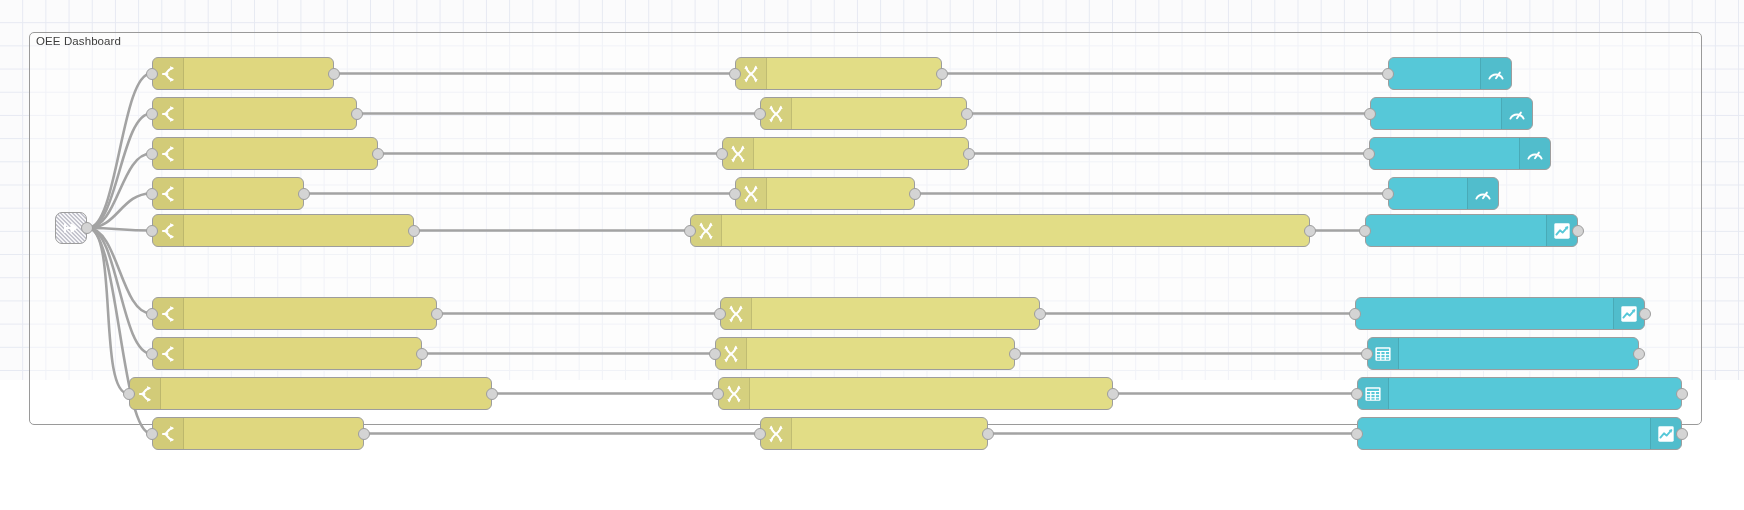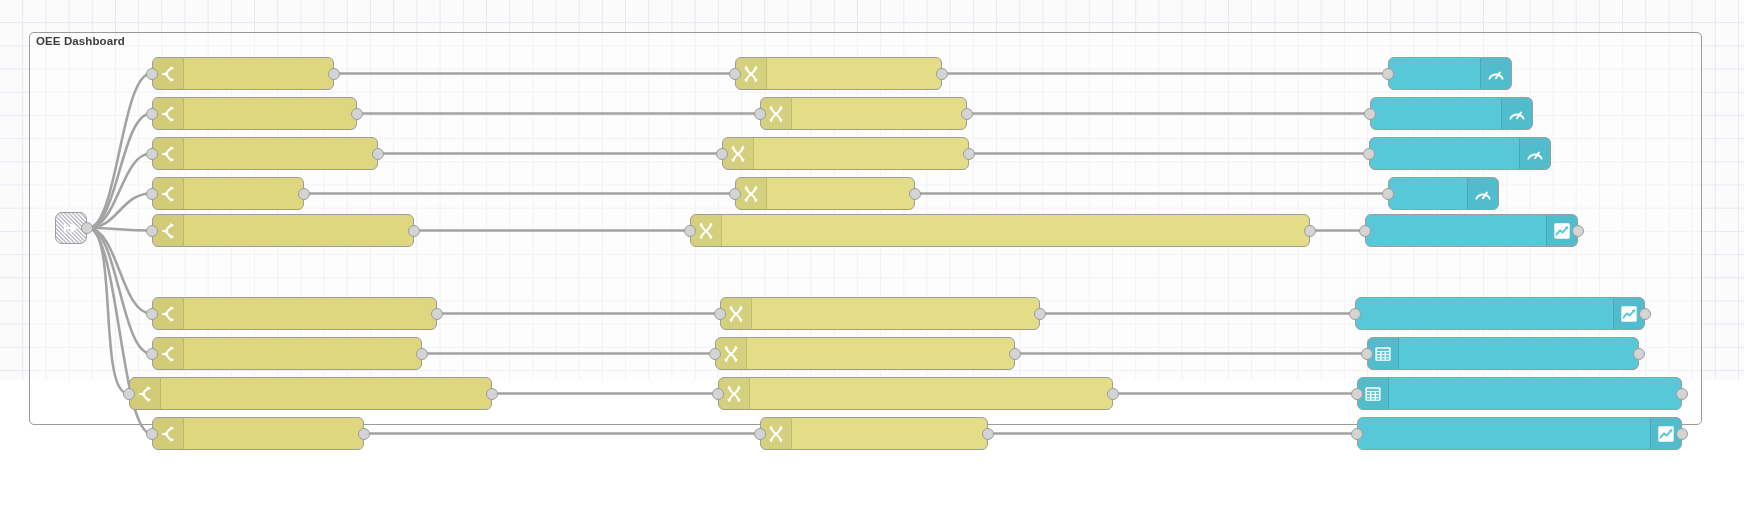--- a/index.html
+++ b/index.html
@@ -12,21 +12,20 @@
 
   #canvas {
     position: relative;
     width: 1744px; height: 380px;
     background-color: #fbfbfc;
     background-image:
       linear-gradient(to right, #e6e9f2 1px, transparent 1px),
       linear-gradient(to bottom, #e6e9f2 1px, transparent 1px);
     background-size: 23.2px 23.2px;
     background-position: -1px -1px;
-    font-weight: bold;
   }
 
   
   #group-box {
     position: absolute;
     left: 29px; top: 32px;
     width: 1673px; height: 393px;
     background: rgba(255,255,255,0.42);
     border: 1.2px solid #9a9a9a;
     border-radius: 5px;

